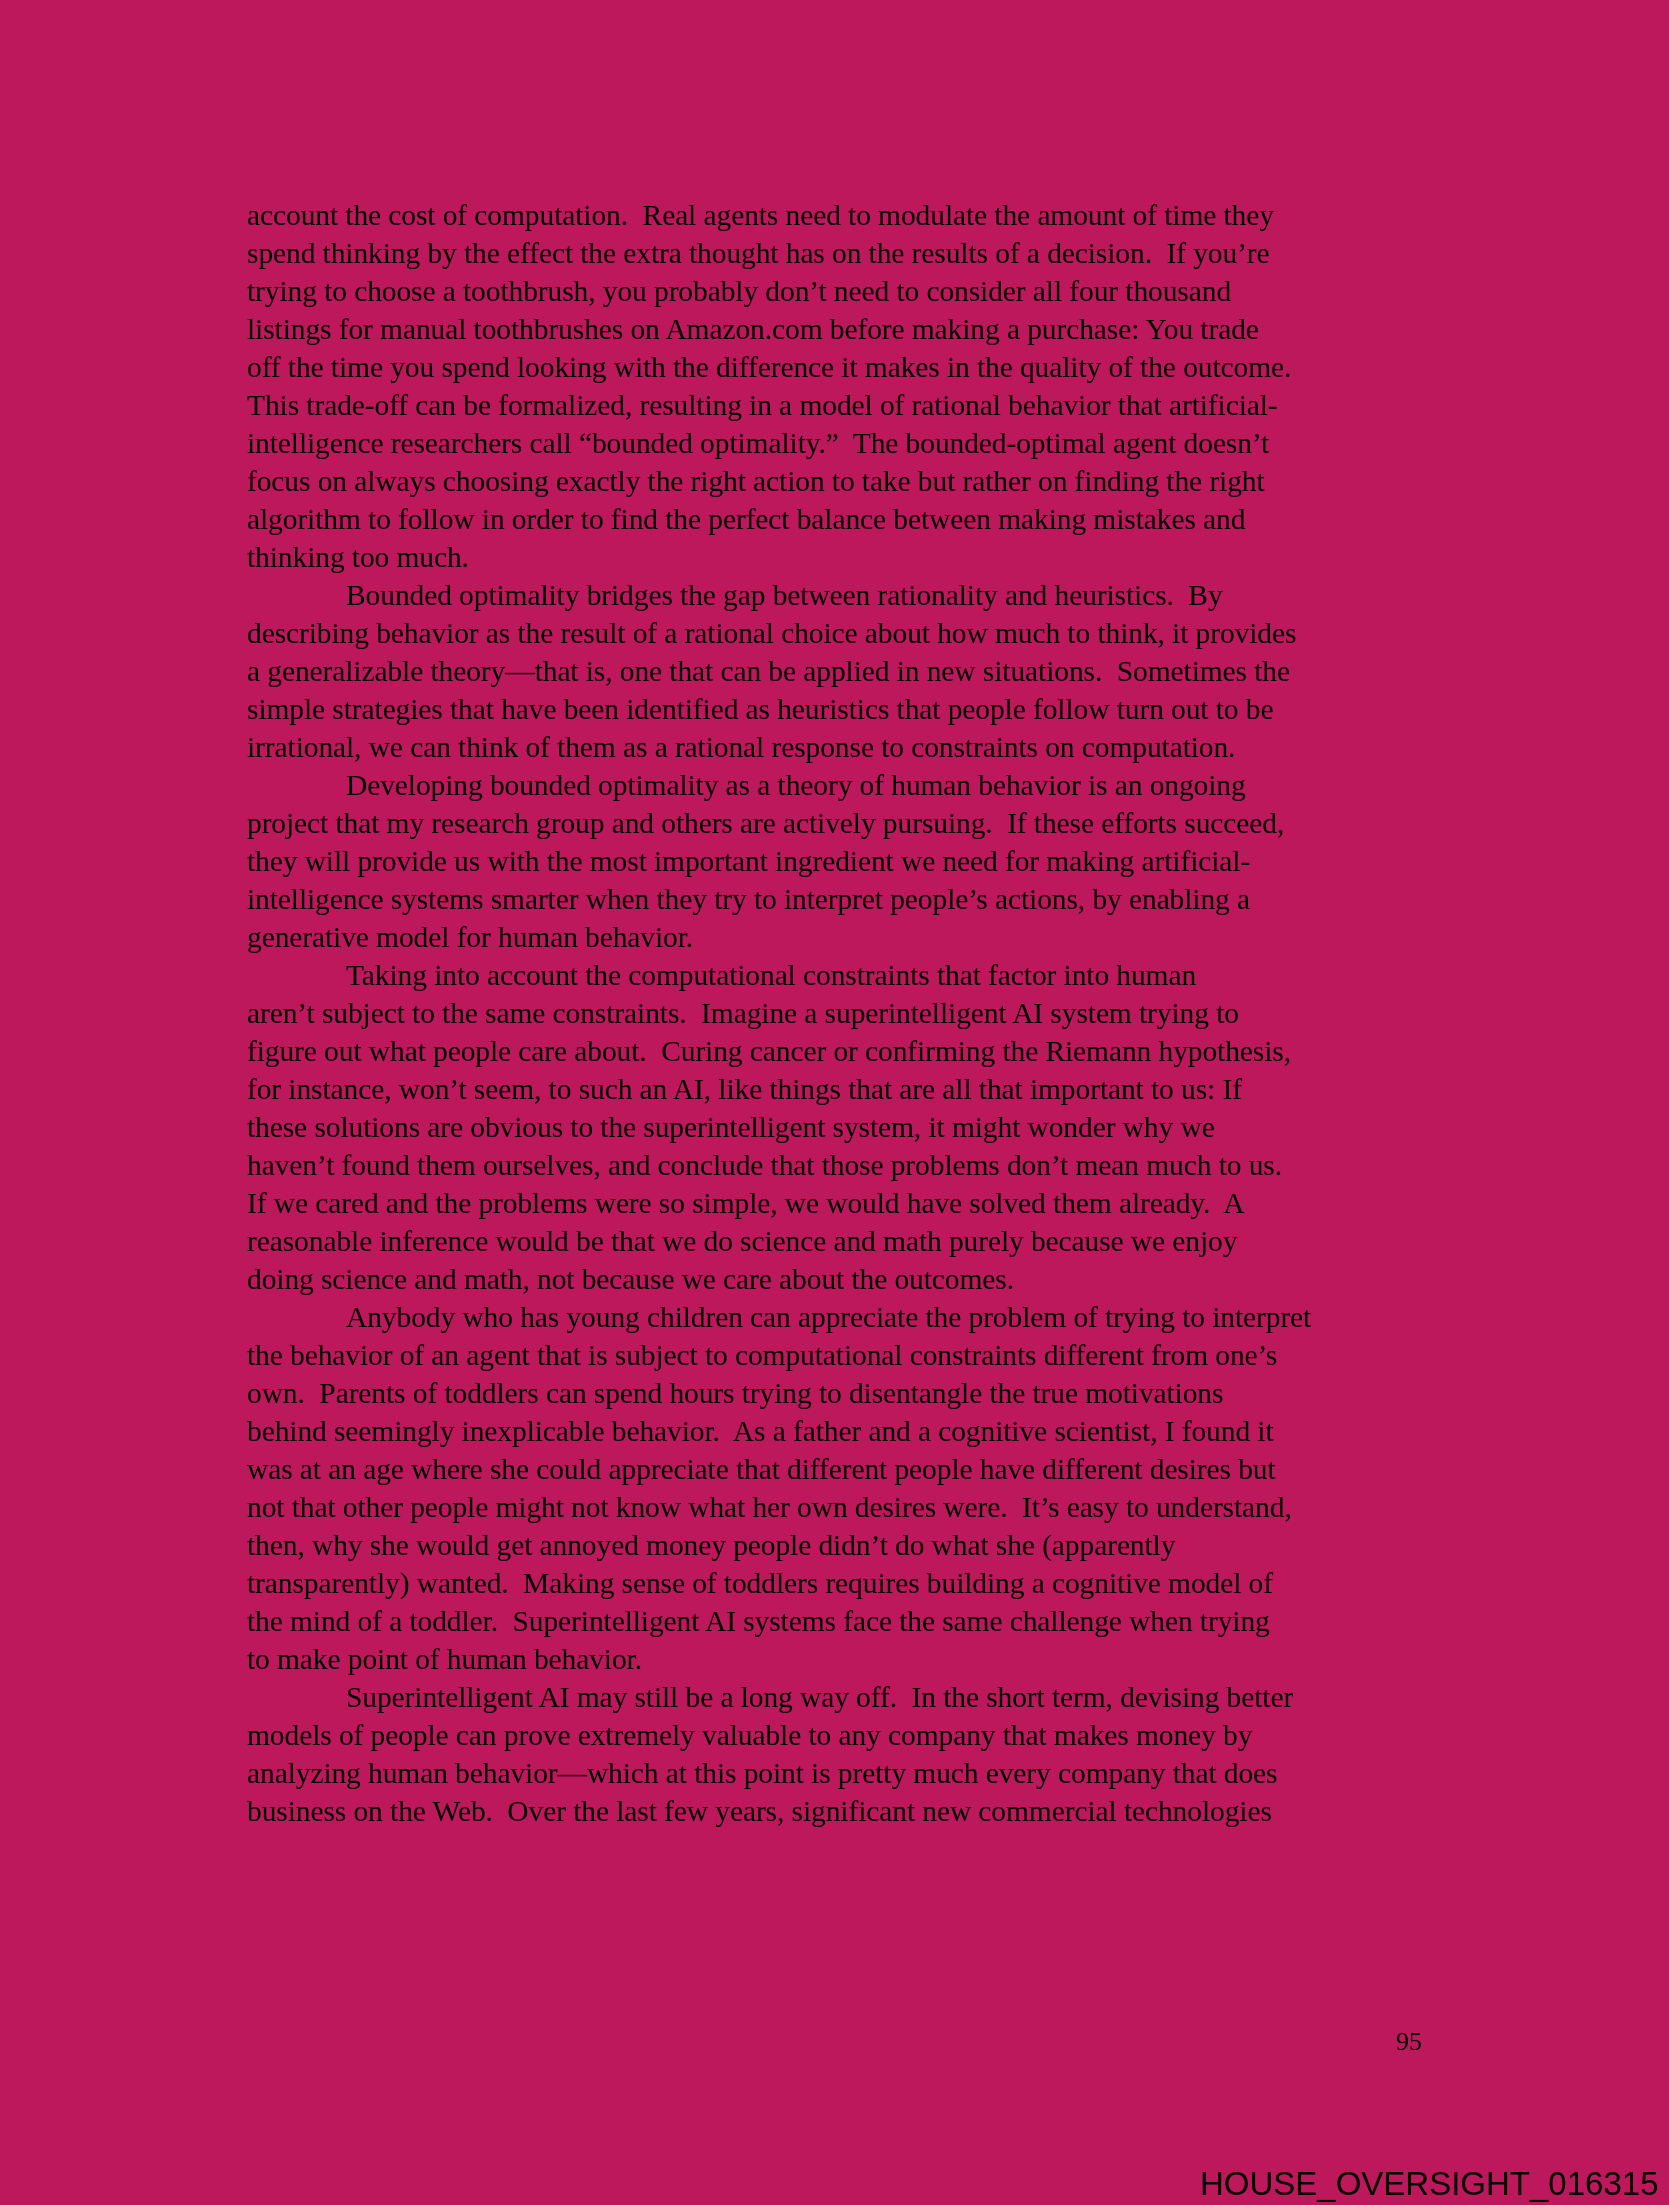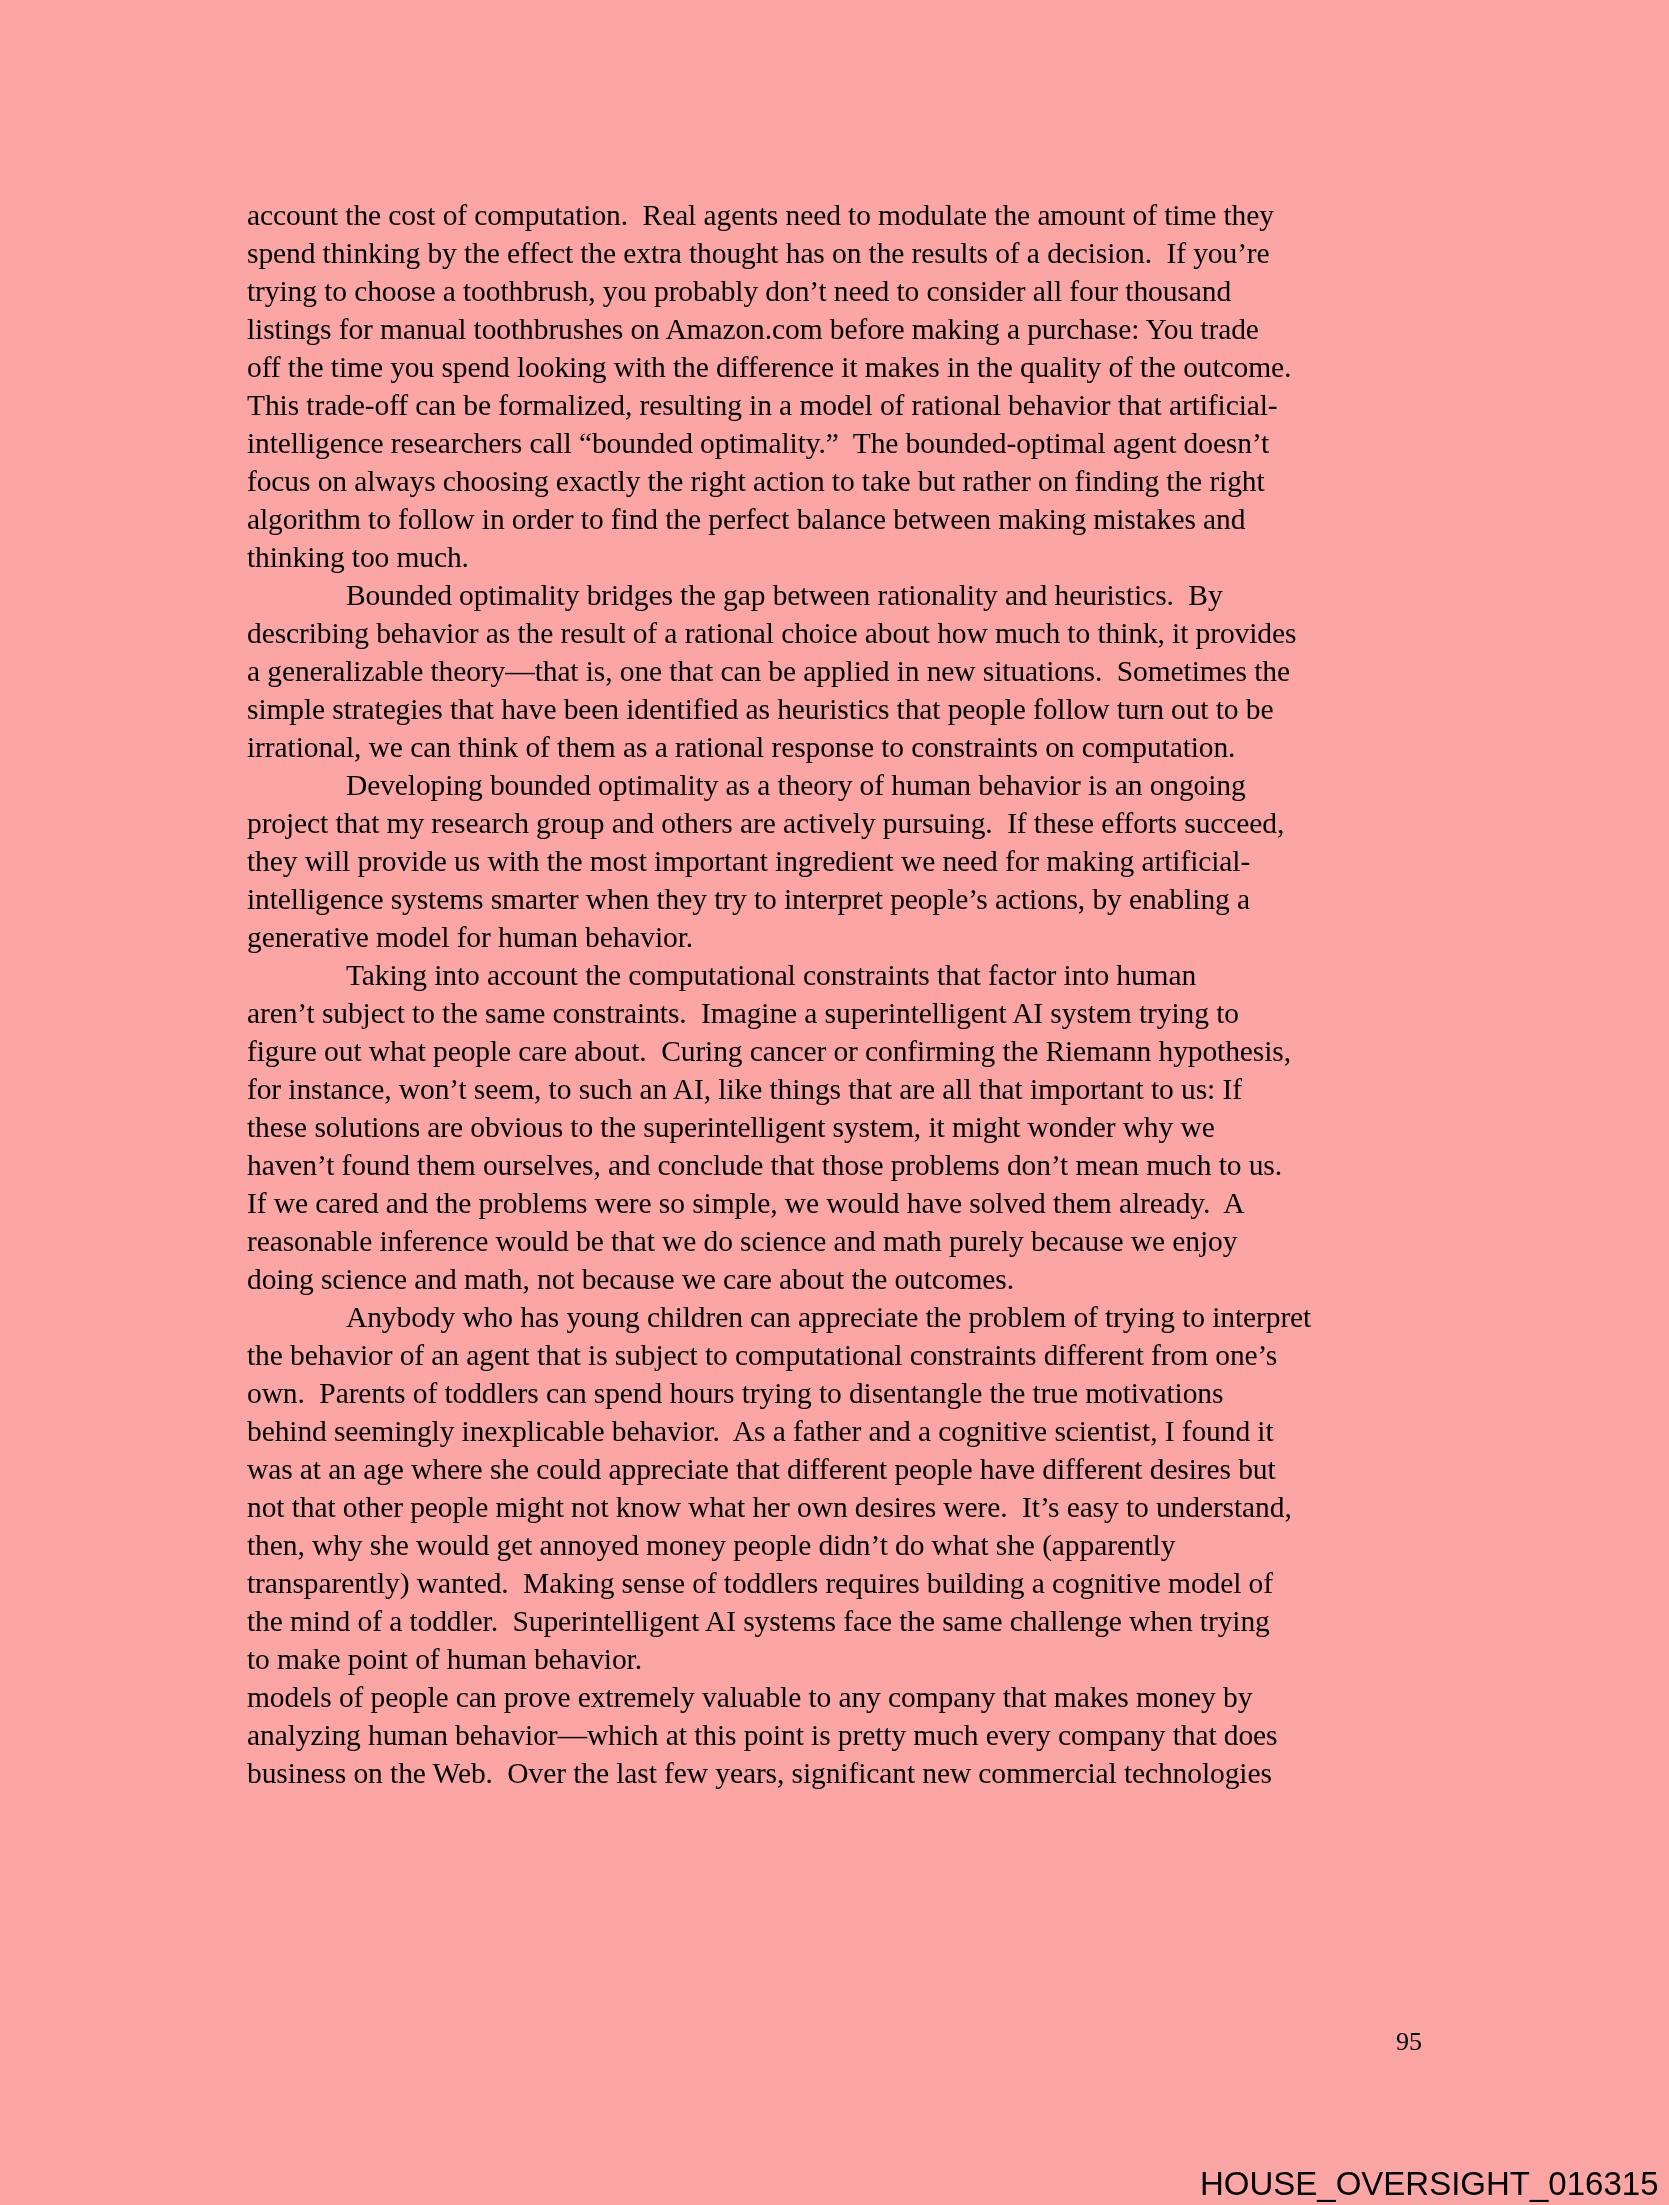--- a/index.html
+++ b/index.html
@@ -4,21 +4,21 @@
 <style>
   html, body {
     margin: 0;
     padding: 0;
     background: #e8e8e8;
   }
   .page {
     position: relative;
     width: 1669px;
     height: 2205px;
-    background: #fca5a5;
+    background: #be185d;
     overflow: hidden;
     font-family: "Liberation Serif", "DejaVu Serif", serif;
     color: #000000;
   }
   .text-block {
     position: absolute;
     left: 247px;
     top: 196px;
     width: 1188px;
     font-size: 29.5px;
@@ -97,20 +97,21 @@
         <div class="line">own.  Parents of toddlers can spend hours trying to disentangle the true motivations</div>
         <div class="line">behind seemingly inexplicable behavior.  As a father and a cognitive scientist, I found it</div>
         <div class="line">was at an age where she could appreciate that different people have different desires but</div>
         <div class="line">not that other people might not know what her own desires were.  It’s easy to understand,</div>
         <div class="line">then, why she would get annoyed money people didn’t do what she (apparently</div>
         <div class="line">transparently) wanted.  Making sense of toddlers requires building a cognitive model of</div>
         <div class="line">the mind of a toddler.  Superintelligent AI systems face the same challenge when trying</div>
         <div class="line">to make point of human behavior.</div>
       </div>
       <div class="paragraph">
+        <div class="line indent">Superintelligent AI may still be a long way off.  In the short term, devising better</div>
         <div class="line">models of people can prove extremely valuable to any company that makes money by</div>
         <div class="line">analyzing human behavior—which at this point is pretty much every company that does</div>
         <div class="line">business on the Web.  Over the last few years, significant new commercial technologies</div>
       </div>
     </main>
   <div class="page-number">95</div>
   <div class="footer-stamp">HOUSE_OVERSIGHT_016315</div>
 </div>
 
 

